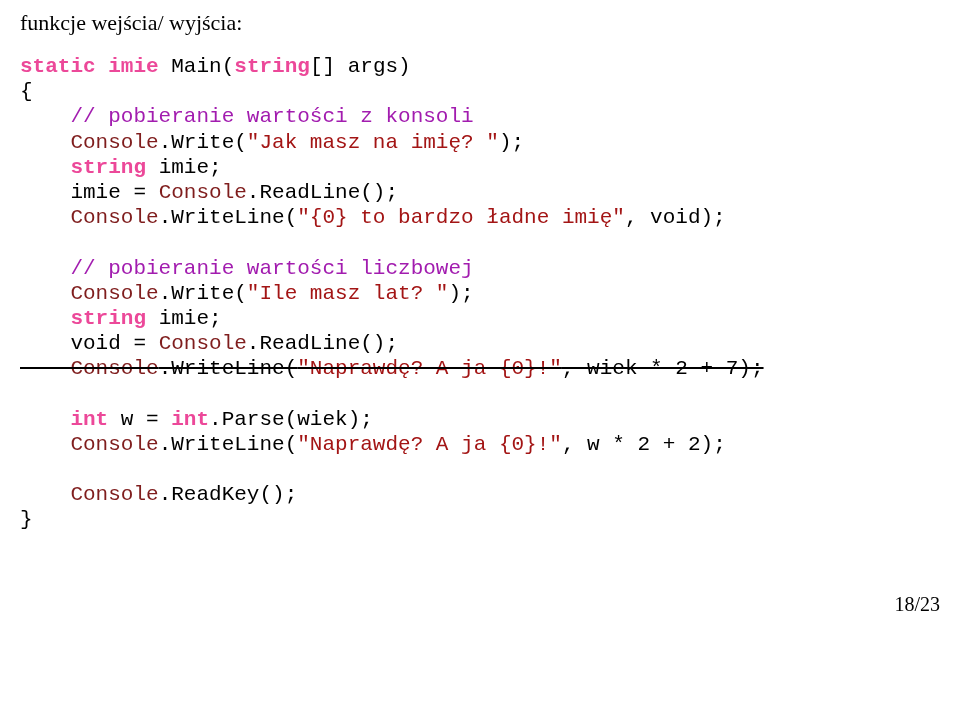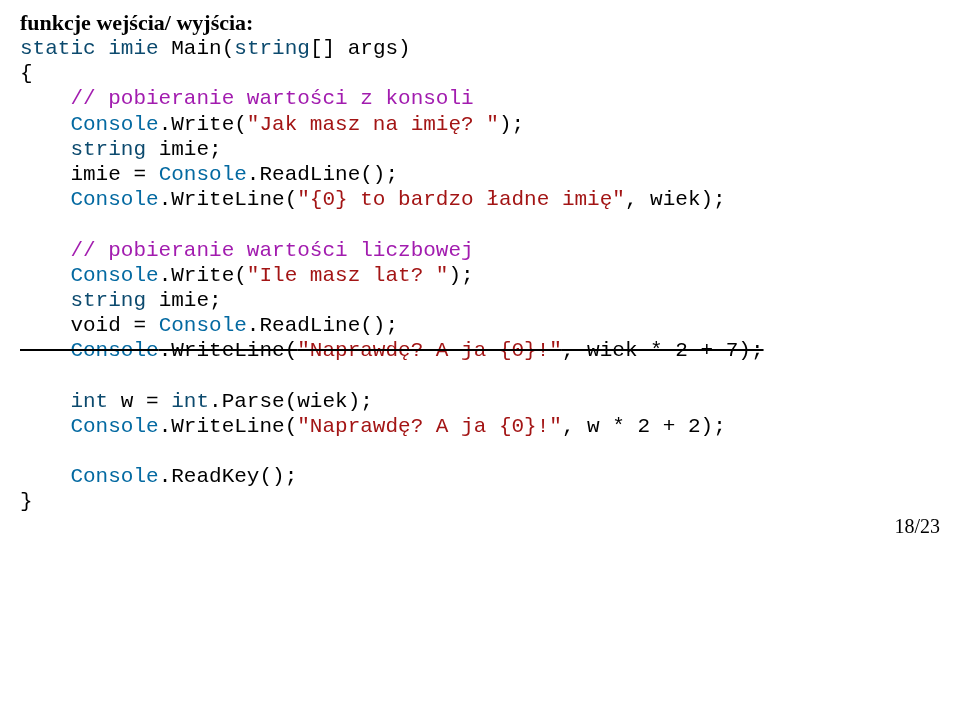--- a/index.html
+++ b/index.html
@@ -4,53 +4,54 @@
 <style>
   body {
     margin: 0;
     padding: 10px 20px;
     font-family: "Times New Roman", serif;
     background: #fff;
     width: 960px;
     box-sizing: border-box;
   }
   .heading {
-    font-weight: bold;
+    font-weight: normal;
     font-size: 22px;
-    margin-bottom: 0;
+    margin-bottom: 18px;
   }
   .code {
     font-family: "Courier New", monospace;
     font-size: 21px;
     white-space: pre;
     line-height: 1.2;
   }
-  .kw { color: #0c4a6e; }
-  .type { color: #0369a1; }
+  .kw { color: #ec4899; font-weight: bold; }
+  .type { color: #7f1d1d; }
   .comment { color: #a21caf; }
   .str { color: #a31515; }
   .strike { text-decoration: line-through; }
   .pagenum {
     text-align: right;
     font-family: "Times New Roman", serif;
     font-size: 20px;
+    margin-top: 60px;
   }
 </style>
 </head>
 <body>
 
 <div class="heading">funkcje wejścia/ wyjścia:</div>
 
 <div class="code"><span class="kw">static</span> <span class="kw">imie</span><span> Main(</span><span class="kw">string</span><span>[] args)</span>
 <span>{</span>
 <span class="comment">    // pobieranie wartości z konsoli</span>
 <span class="type">    Console</span><span>.Write(</span><span class="str">"Jak masz na imię? "</span><span>);</span>
 <span class="kw">    string</span><span> imie;</span>
 <span>    imie = </span><span class="type">Console</span><span>.ReadLine();</span>
-<span class="type">    Console</span><span>.WriteLine(</span><span class="str">"{0} to bardzo ładne imię"</span><span>, wiek);</span>
+<span class="type">    Console</span><span>.WriteLine(</span><span class="str">"{0} to bardzo ładne imię"</span><span>, void);</span>
 <span> </span>
 <span class="comment">    // pobieranie wartości liczbowej</span>
 <span class="type">    Console</span><span>.Write(</span><span class="str">"Ile masz lat? "</span><span>);</span>
 <span class="kw">    string</span><span> imie;</span>
 <span>    void = </span><span class="type">Console</span><span>.ReadLine();</span>
 <span class="strike"><span class="type">    Console</span><span>.WriteLine(</span><span class="str">"Naprawdę? A ja {0}!"</span><span>, wiek * 2 + 7);</span></span>
 <span> </span>
 <span class="kw">    int</span><span> w = </span><span class="kw">int</span><span>.Parse(wiek);</span>
 <span class="type">    Console</span><span>.WriteLine(</span><span class="str">"Naprawdę? A ja {0}!"</span><span>, w * 2 + 2);</span>
 <span> </span>

